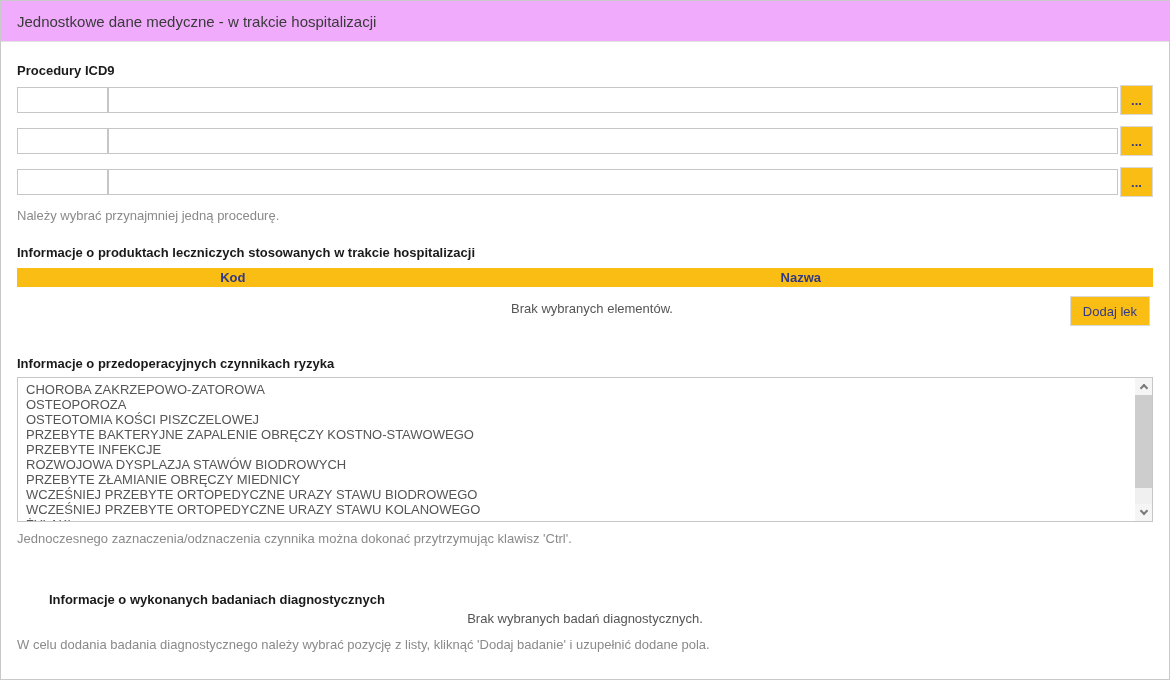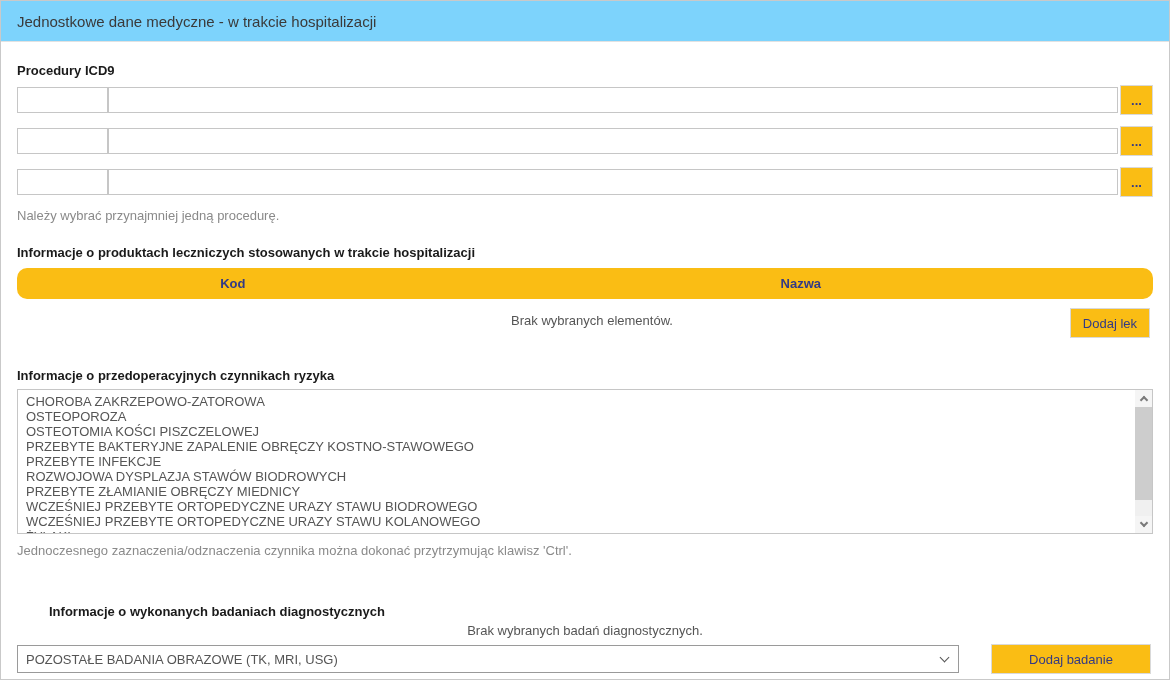--- a/index.html
+++ b/index.html
@@ -6,21 +6,21 @@
   html, body { width: 1170px; height: 680px; background: #fff; }
   body { font-family: "Liberation Sans", sans-serif; font-size: 13px; color: #333; }
   .panel {
     width: 1170px; height: 680px;
     border: 1px solid #c9c9c9;
     background: #fff;
     overflow: hidden;
   }
   .titlebar {
     height: 41px;
-    background: #7dd3fc;
+    background: #f0abfc;
     border-bottom: 1px solid #e2e2e2;
     display: flex; align-items: center;
     padding: 0 16px;
     font-size: 15px; color: #3a3a3a;
   }
   .content { padding: 0 16px; }
   .section-heading {
     font-weight: bold; font-size: 13px; color: #1a1a1a;
   }
   .h-proc { margin: 21px 0 7px 0; }
@@ -36,22 +36,22 @@
     background: #fabd14; color: #333a85;
     border: 1px solid #d9d9d9;
     font-family: "Liberation Sans", sans-serif; font-size: 13px;
     cursor: pointer;
   }
   .browse-btn { width: 33px; height: 30px; margin-left: 2px; font-weight: bold; line-height: 1; }
   .note { color: #8a8a8a; font-size: 13px; }
   .note-proc { margin-top: 2px; }
   .h-meds { margin-top: 22px; margin-bottom: 8px; }
   .table-header {
-    display: flex; background: #fabd14; height: 31px; align-items: center;
-    font-weight: bold; color: #333a85; border-radius: 10px;
+    display: flex; background: #fabd14; height: 19px; align-items: center;
+    font-weight: bold; color: #333a85;
   }
   .th-cell { text-align: center; }
   .th-kod { width: 38%; }
   .th-nazwa { flex: 1; }
   .empty-row { position: relative; height: 30px; margin-top: 9px; }
   .empty-row .empty-text {
     position: absolute; left: 14px; right: 0; top: 0;
     text-align: center; line-height: 26px; color: #555;
   }
   .add-lek-btn { position: absolute; right: 3px; top: 0; height: 30px; padding: 0 12px; }
@@ -165,26 +165,17 @@
         </div>
       </div>
     </div>
 
     <div class="note note-risk">Jednoczesnego zaznaczenia/odznaczenia czynnika można dokonać przytrzymując klawisz 'Ctrl'.</div>
 
     <div class="section-heading h-diag">Informacje o wykonanych badaniach diagnostycznych</div>
 
     <div class="diag-empty">Brak wybranych badań diagnostycznych.</div>
 
-    <div class="diag-row">
-      <div class="select-wrap">
-        <select>
-          <option>POZOSTAŁE BADANIA OBRAZOWE (TK, MRI, USG)</option>
-        </select>
-        <span class="select-chev"></span>
-      </div>
-      <button class="btn add-badanie-btn">Dodaj badanie</button>
-    </div>
 
     <div class="note note-diag">W celu dodania badania diagnostycznego należy wybrać pozycję z listy, kliknąć 'Dodaj badanie' i uzupełnić dodane pola.</div>
 
   </div>
 </div>
 
 </body></html>

